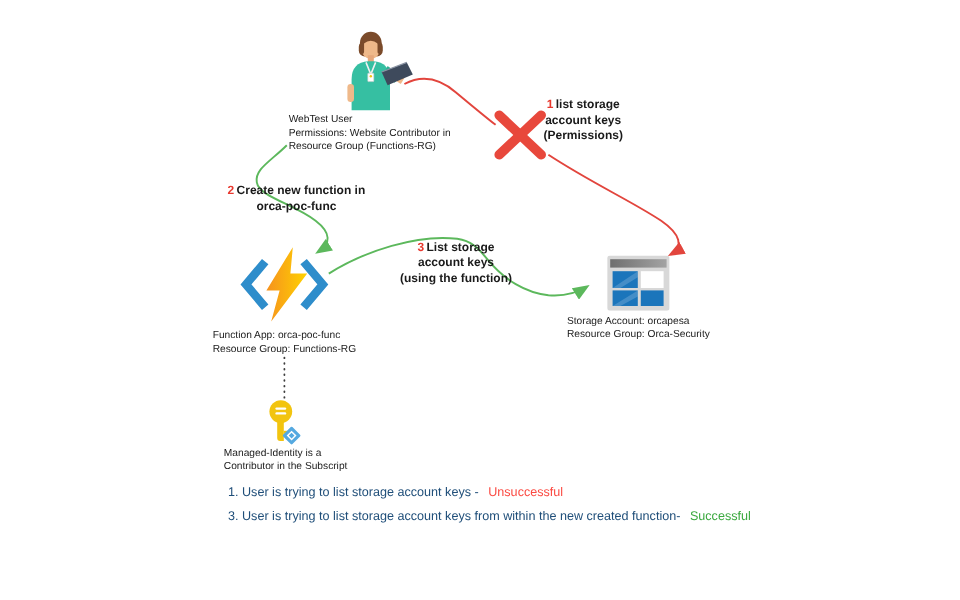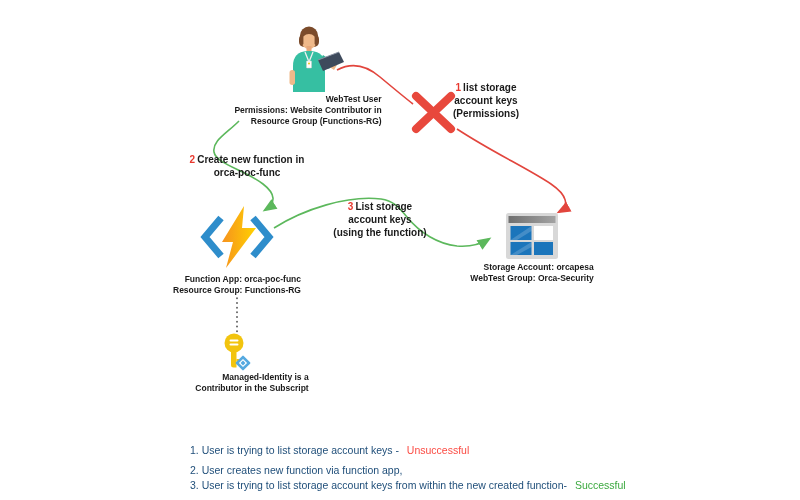--- a/index.html
+++ b/index.html
@@ -1,27 +1,27 @@
 <!DOCTYPE html>
 <html><head>
 <meta charset="utf-8">
 <style>
   html,body{margin:0;padding:0;background:#ffffff;}
   .canvas{position:relative;width:800px;height:500px;background:#ffffff;overflow:hidden;
           font-family:"Liberation Sans",sans-serif;}
   .overlay{position:absolute;left:0;top:0;width:800px;height:500px;pointer-events:none;}
   .icon{position:absolute;}
-  .caption{position:absolute;transform:translateX(-50%);text-align:right;
-           font-size:8.5px;font-weight:bold;color:#1a1a1a;line-height:1.3;white-space:nowrap;}
+  .caption{position:absolute;transform:translateX(-50%);text-align:left;
+           font-size:8.5px;font-weight:normal;color:#1a1a1a;line-height:1.3;white-space:nowrap;}
   .steplabel{position:absolute;transform:translateX(-50%);text-align:center;
              font-size:10px;font-weight:bold;color:#1a1a1a;line-height:1.3;white-space:nowrap;}
   .step-num{color:#e8382e;font-weight:bold;margin-right:2px;}
   .notes{position:absolute;left:190px;top:403px;font-size:10.5px;color:#1f4e79;line-height:15px;}
   .note-line{white-space:nowrap;}
-  .note-gap{margin-bottom:5px;margin-top:40px;}
+  .note-gap{margin-bottom:5px;}
   .status-red{color:#fb4b43;margin-left:5px;}
   .status-green{color:#3ba93f;margin-left:5px;}
 </style>
 </head>
 <body>
 
 <div class="canvas">
 
   <svg class="overlay" viewBox="0 0 800 500">
     <defs>
@@ -118,45 +118,42 @@
     <rect x="4.5" y="13" width="21" height="14" fill="#1b75bb"></rect>
     <rect x="28" y="13" width="19" height="14" fill="#ffffff"></rect>
     <rect x="4.5" y="29" width="21" height="13" fill="#1b75bb"></rect>
     <rect x="28" y="29" width="19" height="13" fill="#1b75bb"></rect>
     <polygon points="4.5,27 25.5,13 25.5,18 11,27" fill="#ffffff" opacity="0.18"></polygon>
     <polygon points="4.5,42 25.5,29 25.5,34 11,42" fill="#ffffff" opacity="0.18"></polygon>
   </svg>
 
   <div class="caption" style="left:532px;top:262px;">
     <div>Storage Account: orcapesa</div>
-    <div>WebTest Group: Orca-Security</div>
+    <div>Resource Group: Orca-Security</div>
   </div>
 
   <svg class="icon" style="left:219px;top:333px;" width="36" height="40" viewBox="0 0 36 40">
     <circle cx="15" cy="10" r="9.5" fill="#f2c40f"></circle>
     <rect x="10.5" y="6.5" width="9" height="2" rx="1" fill="#ffffff"></rect>
     <rect x="10.5" y="10.5" width="9" height="2" rx="1" fill="#ffffff"></rect>
     <path d="M 12 18 L 12 32 Q 12 34.5 14.5 34.5 L 17.5 34.5 L 17.5 18 Z" fill="#f2c40f"></path>
     <rect x="17.5" y="26" width="3" height="2.5" fill="#f2c40f"></rect>
     <g transform="rotate(45 24 30)">
       <rect x="18.5" y="24.5" width="11" height="11" rx="1" fill="#55a9e0"></rect>
       <rect x="21.7" y="27.7" width="4.6" height="4.6" fill="none" stroke="#ffffff" stroke-width="1.2"></rect>
     </g>
   </svg>
 
-  <div class="caption" style="left:252px;top:372px;">
+  <div class="caption" style="left:238px;top:372px;">
     <div>Managed-Identity is a</div>
     <div>Contributor in the Subscript</div>
   </div>
 
   <div class="notes">
     <div class="note-line note-gap">
       <span>1. User is trying to list storage account keys - </span><span class="status-red">Unsuccessful</span>
     </div>
     <div class="note-line">
-      <span>2. User creates new function via function app,</span>
-    </div>
-    <div class="note-line">
       <span>3. User is trying to list storage account keys from within the new created function- </span><span class="status-green">Successful</span>
     </div>
   </div>
 
 </div>
 
 </body></html>

